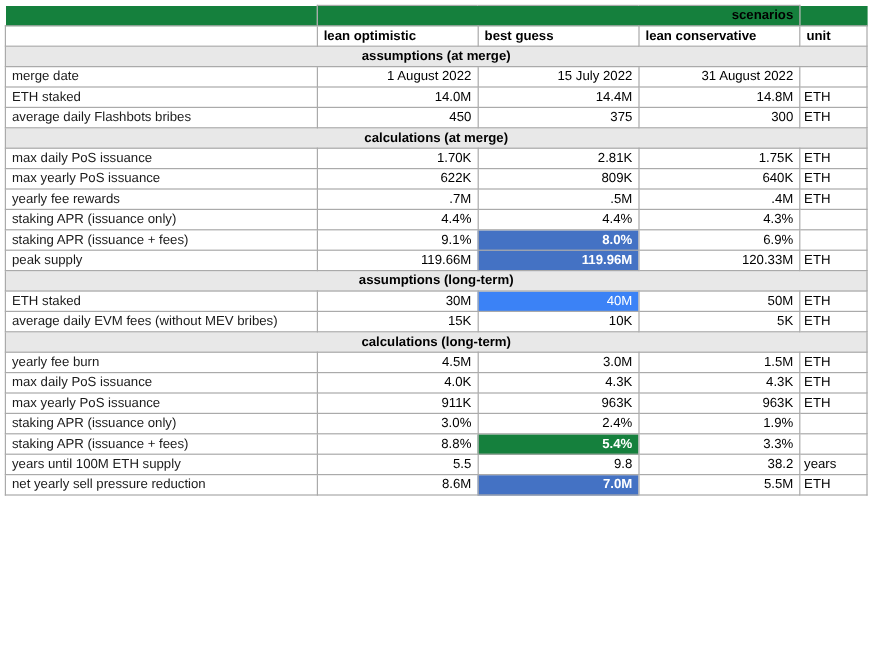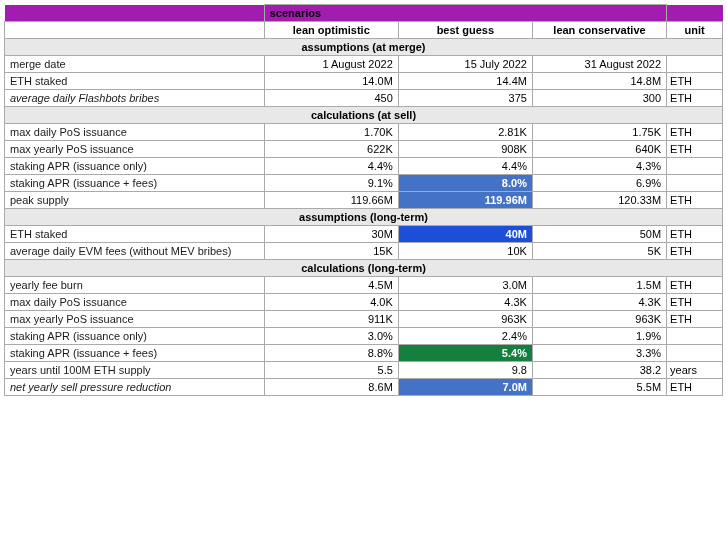--- a/index.html
+++ b/index.html
@@ -19,28 +19,28 @@
     th, td {
       border: 1px solid #aaa;
       padding: 2px 5px;
       text-align: right;
       white-space: nowrap;
     }
     td:first-child, th:first-child {
       text-align: left;
     }
     .header-row th {
-      background: #a21caf;
+      background: #15803d;
       font-weight: bold;
-      text-align: left;
+      text-align: right;
     }
     .col-header th {
       background: #fff;
       font-weight: bold;
-      text-align: center;
+      text-align: left;
       border-top: 1px solid #aaa;
     }
     .section-header td {
       background: #e8e8e8;
       font-weight: bold;
       text-align: center;
     }
     .unit-col {
       text-align: left !important;
       padding-left: 3px;
@@ -95,41 +95,48 @@
         <td class="unit-col"></td>
       </tr>
       <tr>
         <td style="color: rgb(26, 26, 26);">ETH staked</td>
         <td>14.0M</td>
         <td class="">14.4M</td>
         <td>14.8M</td>
         <td class="unit-col">ETH</td>
       </tr>
       <tr>
-        <td style="color: rgb(26, 26, 26); font-style: italic;">average daily Flashbots bribes</td>
+        <td style="color: rgb(26, 26, 26);">average daily Flashbots bribes</td>
         <td>450</td>
         <td class="">375</td>
         <td>300</td>
         <td class="unit-col">ETH</td>
       </tr>
       <tr class="section-header">
-        <td colspan="5">calculations (at sell)</td>
+        <td colspan="5">calculations (at merge)</td>
       </tr>
       <tr>
         <td style="color: rgb(26, 26, 26);">max daily PoS issuance</td>
         <td>1.70K</td>
         <td class="">2.81K</td>
         <td>1.75K</td>
         <td class="unit-col">ETH</td>
       </tr>
       <tr>
         <td style="color: rgb(26, 26, 26);">max yearly PoS issuance</td>
         <td>622K</td>
-        <td class="">908K</td>
+        <td class="">809K</td>
         <td>640K</td>
+        <td class="unit-col">ETH</td>
+      </tr>
+      <tr>
+        <td style="color: rgb(26, 26, 26);">yearly fee rewards</td>
+        <td>.7M</td>
+        <td class="">.5M</td>
+        <td>.4M</td>
         <td class="unit-col">ETH</td>
       </tr>
       <tr>
         <td style="color: rgb(26, 26, 26);">staking APR (issuance only)</td>
         <td>4.4%</td>
         <td class="">4.4%</td>
         <td>4.3%</td>
         <td class="unit-col"></td>
       </tr>
       <tr>
@@ -145,21 +152,21 @@
         <td class="best-guess" style="background: rgb(68, 114, 196); color: rgb(255, 255, 255); font-weight: bold;">119.96M</td>
         <td>120.33M</td>
         <td class="unit-col">ETH</td>
       </tr>
       <tr class="section-header">
         <td colspan="5">assumptions (long-term)</td>
       </tr>
       <tr>
         <td style="color: rgb(26, 26, 26);">ETH staked</td>
         <td>30M</td>
-        <td class="best-guess" style="background: #1d4ed8; color: rgb(255, 255, 255); font-weight: bold;">40M</td>
+        <td class="best-guess" style="background: #3b82f6; color: rgb(255, 255, 255); font-weight: normal;">40M</td>
         <td>50M</td>
         <td class="unit-col">ETH</td>
       </tr>
       <tr>
         <td style="color: rgb(26, 26, 26);">average daily EVM fees (without MEV bribes)</td>
         <td>15K</td>
         <td class="">10K</td>
         <td>5K</td>
         <td class="unit-col">ETH</td>
       </tr>
@@ -202,20 +209,20 @@
         <td class="unit-col"></td>
       </tr>
       <tr>
         <td style="color: rgb(26, 26, 26);">years until 100M ETH supply</td>
         <td>5.5</td>
         <td class="">9.8</td>
         <td>38.2</td>
         <td class="unit-col">years</td>
       </tr>
       <tr>
-        <td style="color: rgb(26, 26, 26); font-style: italic;">net yearly sell pressure reduction</td>
+        <td style="color: rgb(26, 26, 26);">net yearly sell pressure reduction</td>
         <td>8.6M</td>
         <td class="best-guess" style="background: rgb(68, 114, 196); color: rgb(255, 255, 255); font-weight: bold;">7.0M</td>
         <td>5.5M</td>
         <td class="unit-col">ETH</td>
       </tr>
     </tbody>
 </table>
 
 </body></html>

